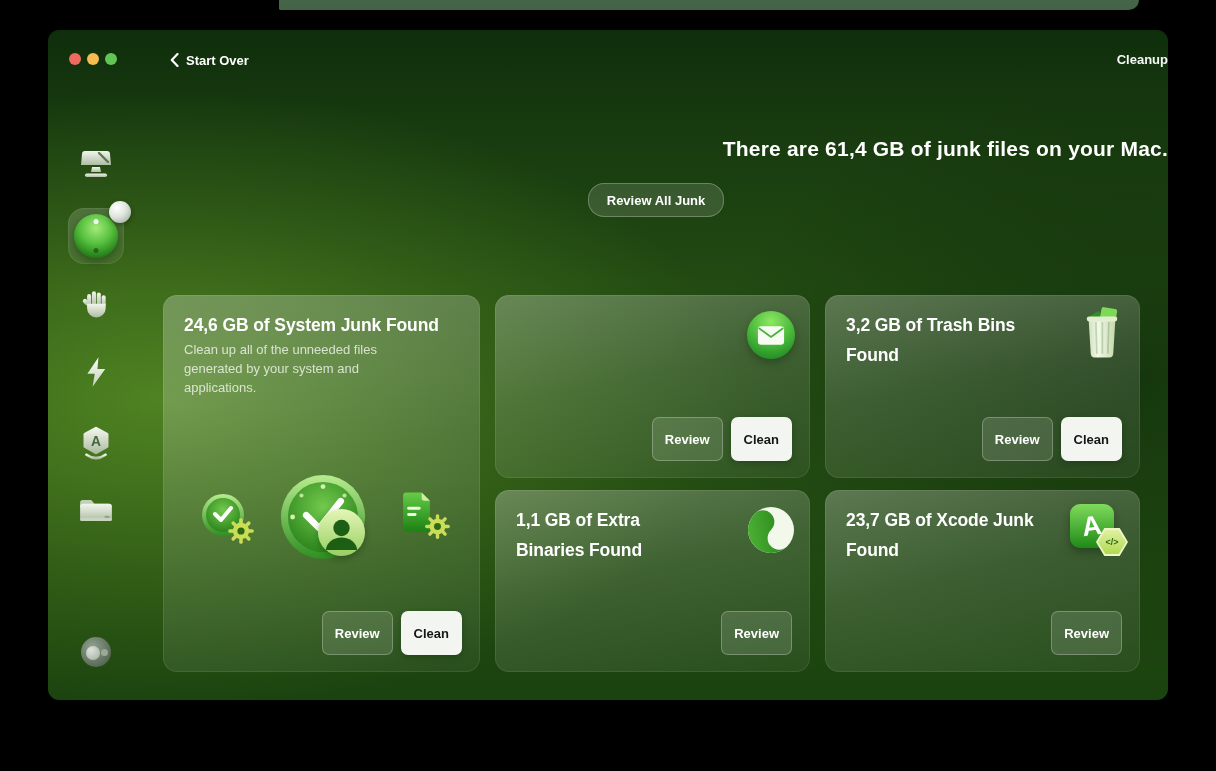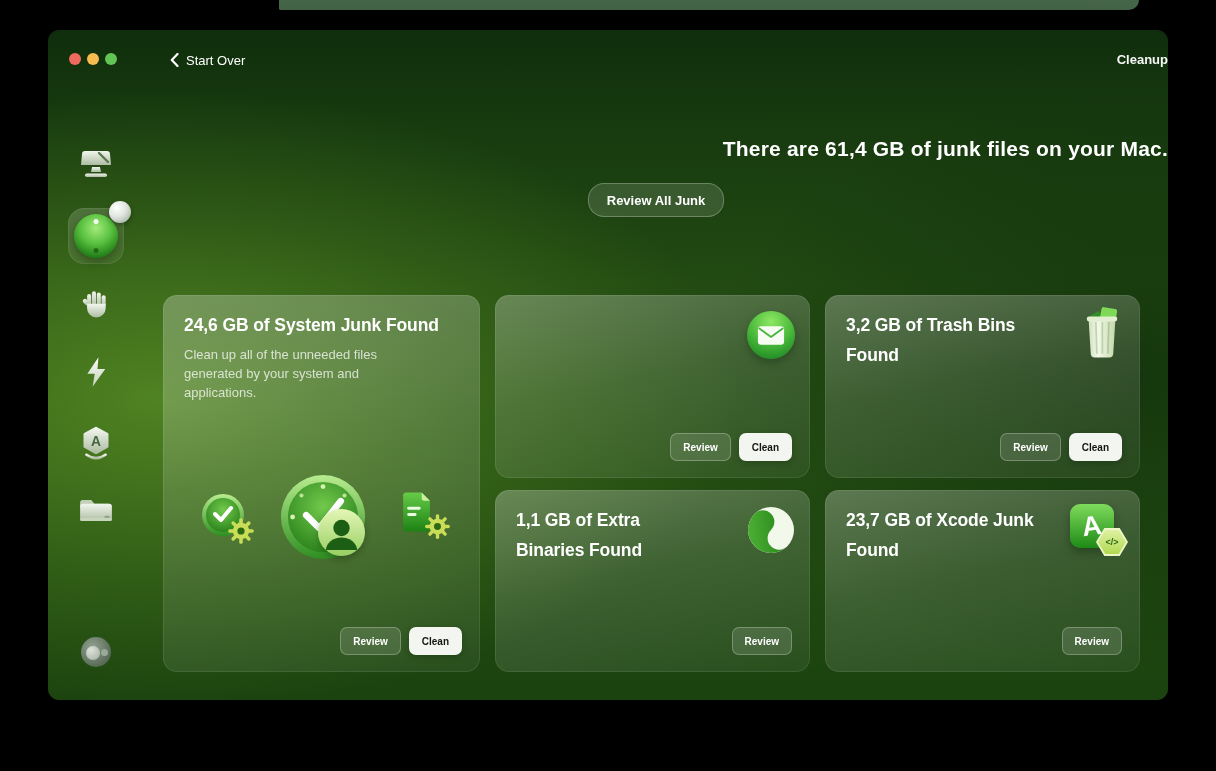--- a/index.html
+++ b/index.html
@@ -21,21 +21,21 @@
   }
 
   
   .traffic { position:absolute; left:21px; top:23px; display:flex; gap:6px; }
   .tl-dot { width:12px; height:12px; border-radius:50%; }
   .tl-close { background:#ee6a5f; }
   .tl-min   { background:#f5bd4f; }
   .tl-zoom  { background:#62c454; }
 
   .back-btn { position:absolute; left:122px; top:21px; height:18px; display:flex;
-    align-items:center; gap:7px; color:#fff; font-size:13px; font-weight:400; cursor:default; }
+    align-items:center; gap:7px; color:#fff; font-size:13px; font-weight:700; cursor:default; }
   .win-title { position:absolute; left:96px; right:0; top:22px; text-align:right;
     color:rgba(255,255,255,0.96); font-size:13px; font-weight:700; }
 
   
   .sidebar { position:absolute; left:0; top:0; bottom:0; width:96px; }
   .side-item { position:absolute; left:50%; transform:translateX(-50%); }
   .si-1 { top:118px; } .si-3 { top:258px; } .si-4 { top:326px; }
   .si-5 { top:396px; } .si-6 { top:466px; } .si-7 { top:607px; }
 
   .cleanup-tile { top:178px; width:56px; height:56px; border-radius:16px;
@@ -72,24 +72,24 @@
 
   .cards { position:absolute; left:115px; top:265px; right:28px; bottom:28px;
     display:grid; grid-template-columns:317px 315px 315px; grid-template-rows:183px 182px;
     column-gap:15px; row-gap:12px; }
   .card { position:relative; border-radius:14px; padding:15px 20px 15px 21px;
     background:linear-gradient(168deg, rgba(255,255,255,0.27) 0%, rgba(255,255,255,0.14) 45%, rgba(255,255,255,0.06) 100%);
     box-shadow:inset 0 0 0 1px rgba(255,255,255,0.09); }
   .card-tall { grid-row:1 / 3; grid-column:1; }
   .card h3 { color:#fff; font-size:17.5px; line-height:30px; font-weight:700; letter-spacing:-0.1px; }
   .card-small h3 { padding-right:82px; }
-  .card .desc { margin-top:5px; max-width:250px; color:rgba(255,255,255,0.74);
+  .card .desc { max-width:250px; color:rgba(255,255,255,0.74);
     font-size:13px; line-height:19px; font-weight:400; }
   .btn-row { position:absolute; right:18px; bottom:17px; display:flex; gap:8px; }
-  .btn-sm { height:28px; padding:0 13px; font-size:10px; }
+  .btn-sm { height:44px; padding:0 13px; font-size:13px; }
   .btn-clean { background:#f3f5f0; color:#151515; font-weight:700; box-shadow:0 2px 6px rgba(0,20,0,0.25); }
 
   .corner-icon { position:absolute; top:16px; right:15px; }
 
   .mail-circle { width:48px; height:48px; border-radius:50%;
     background:radial-gradient(circle at 50% 22%, #8ce862 0%, #43b337 55%, #157a1e 100%);
     display:flex; align-items:center; justify-content:center;
     box-shadow:0 4px 9px rgba(0,25,0,0.3); }
 
   .bin-circle { width:48px; height:48px; }

